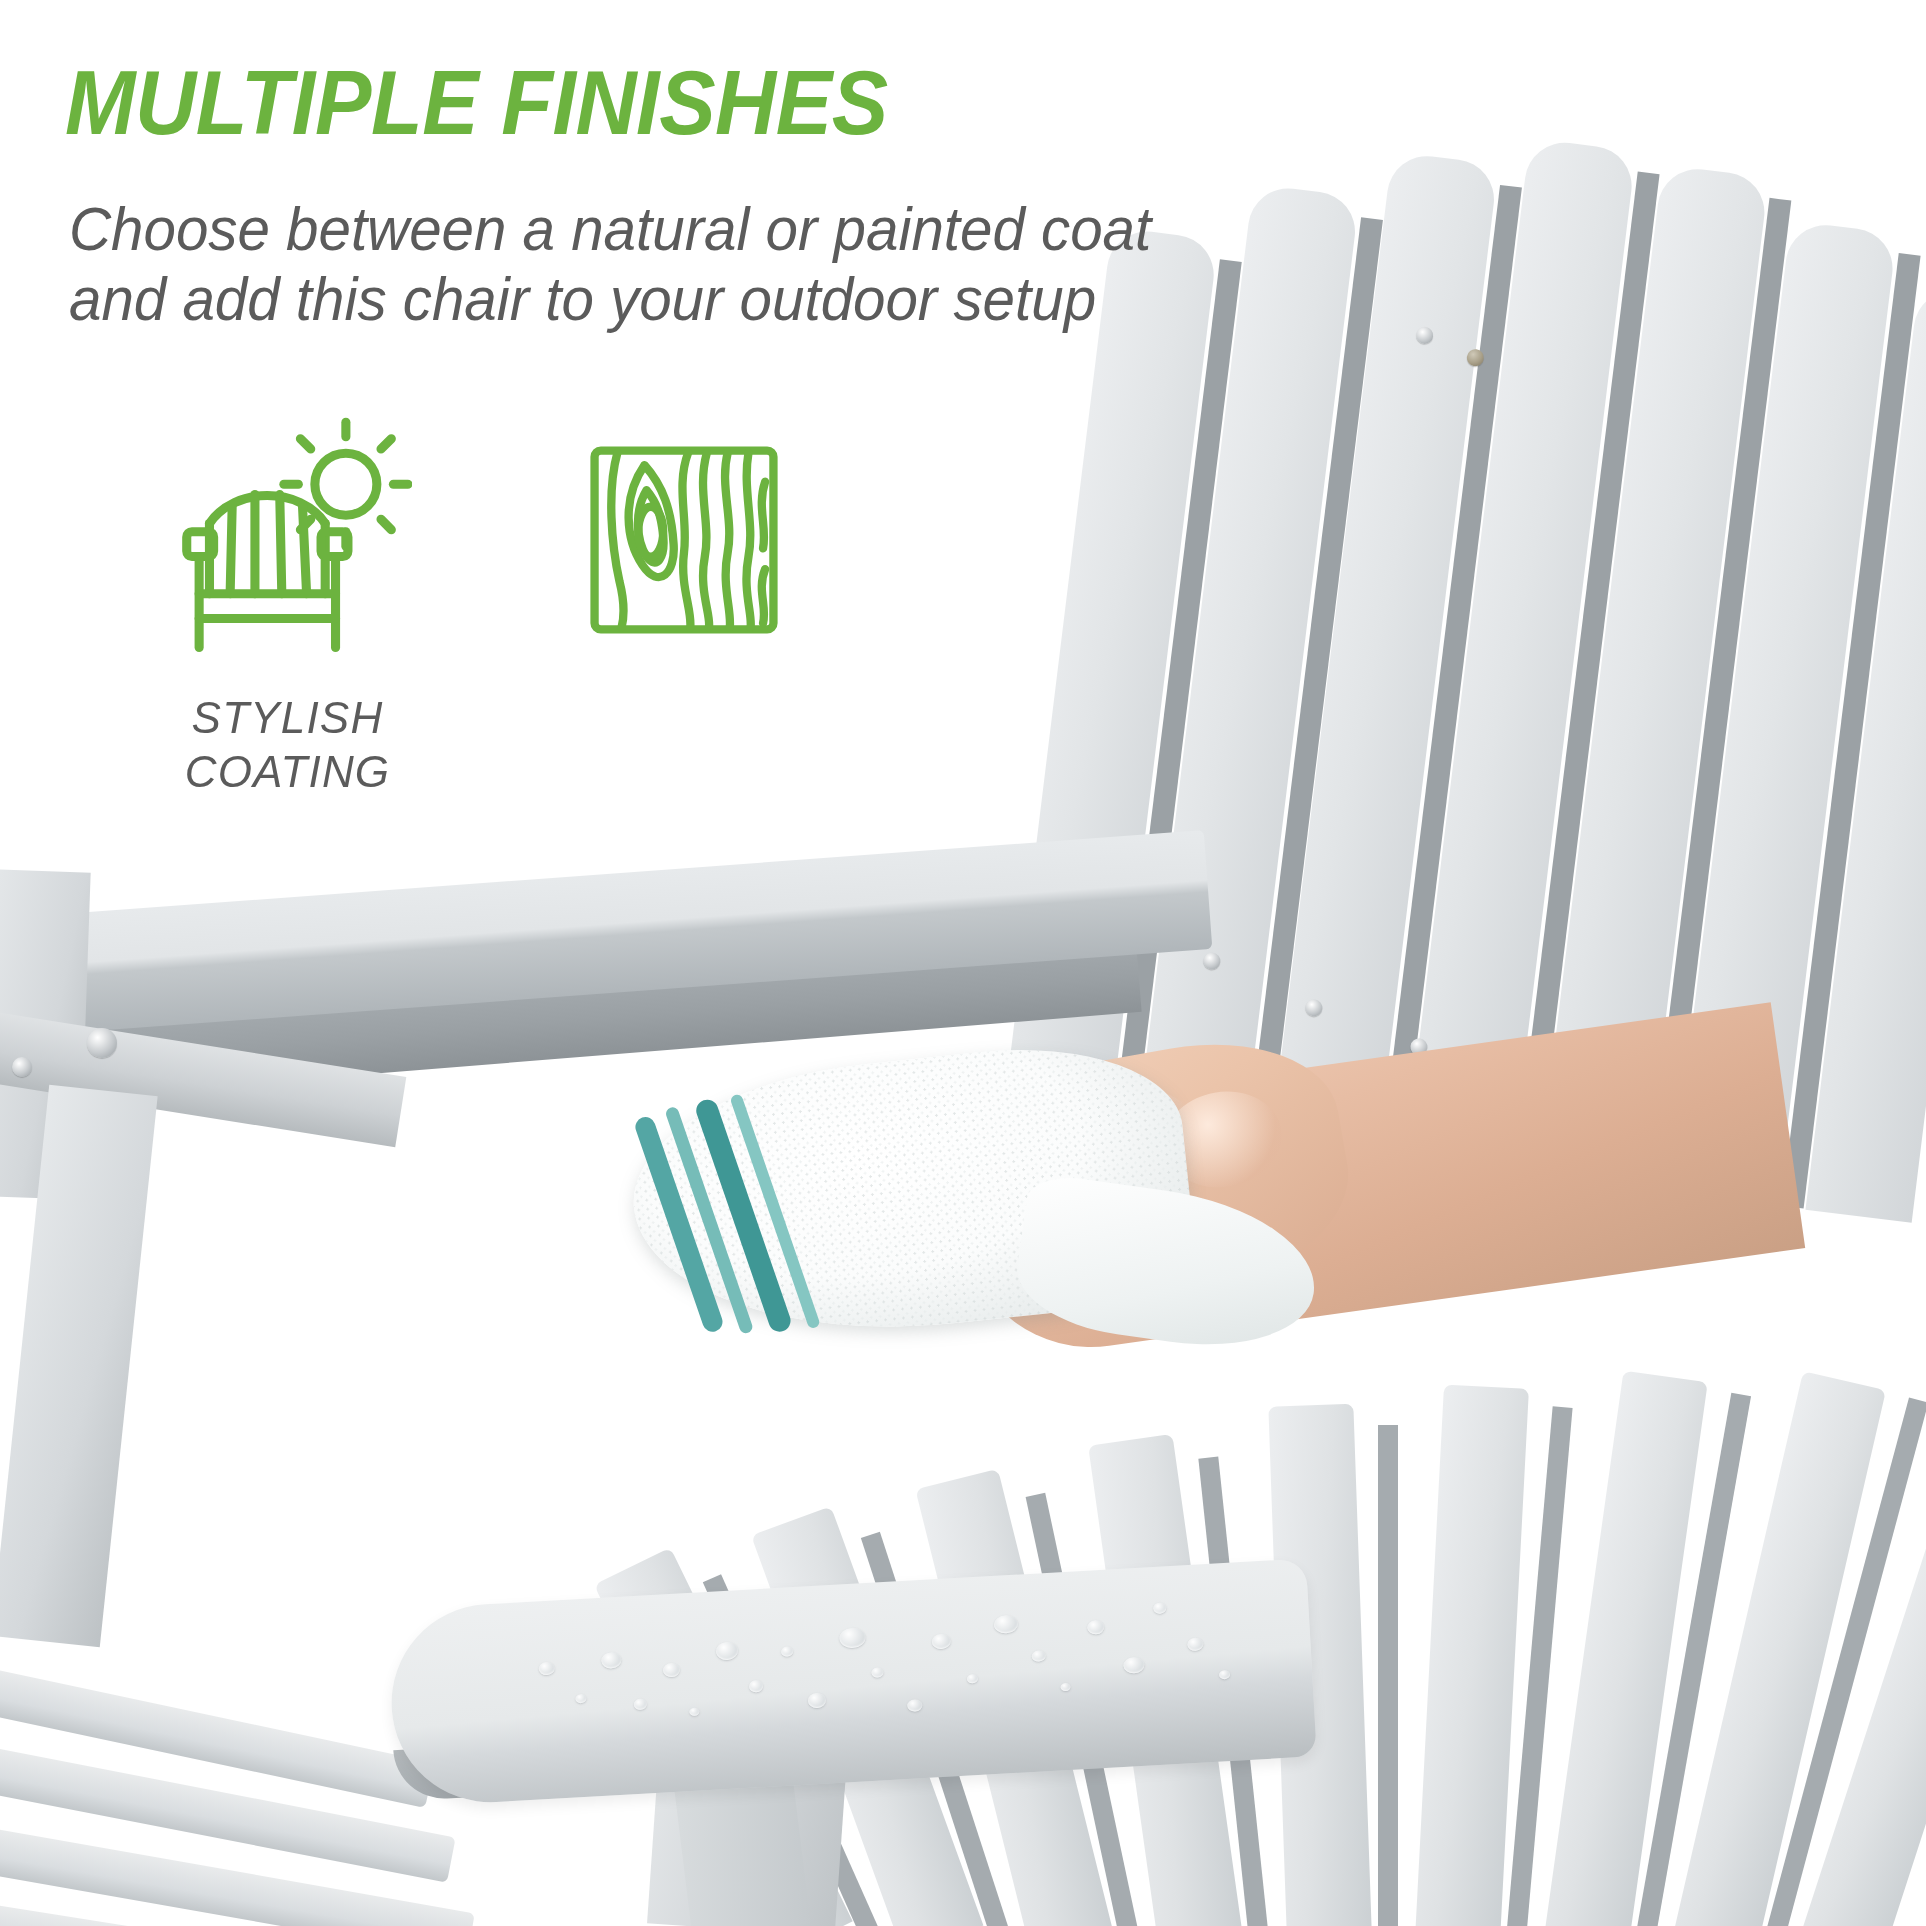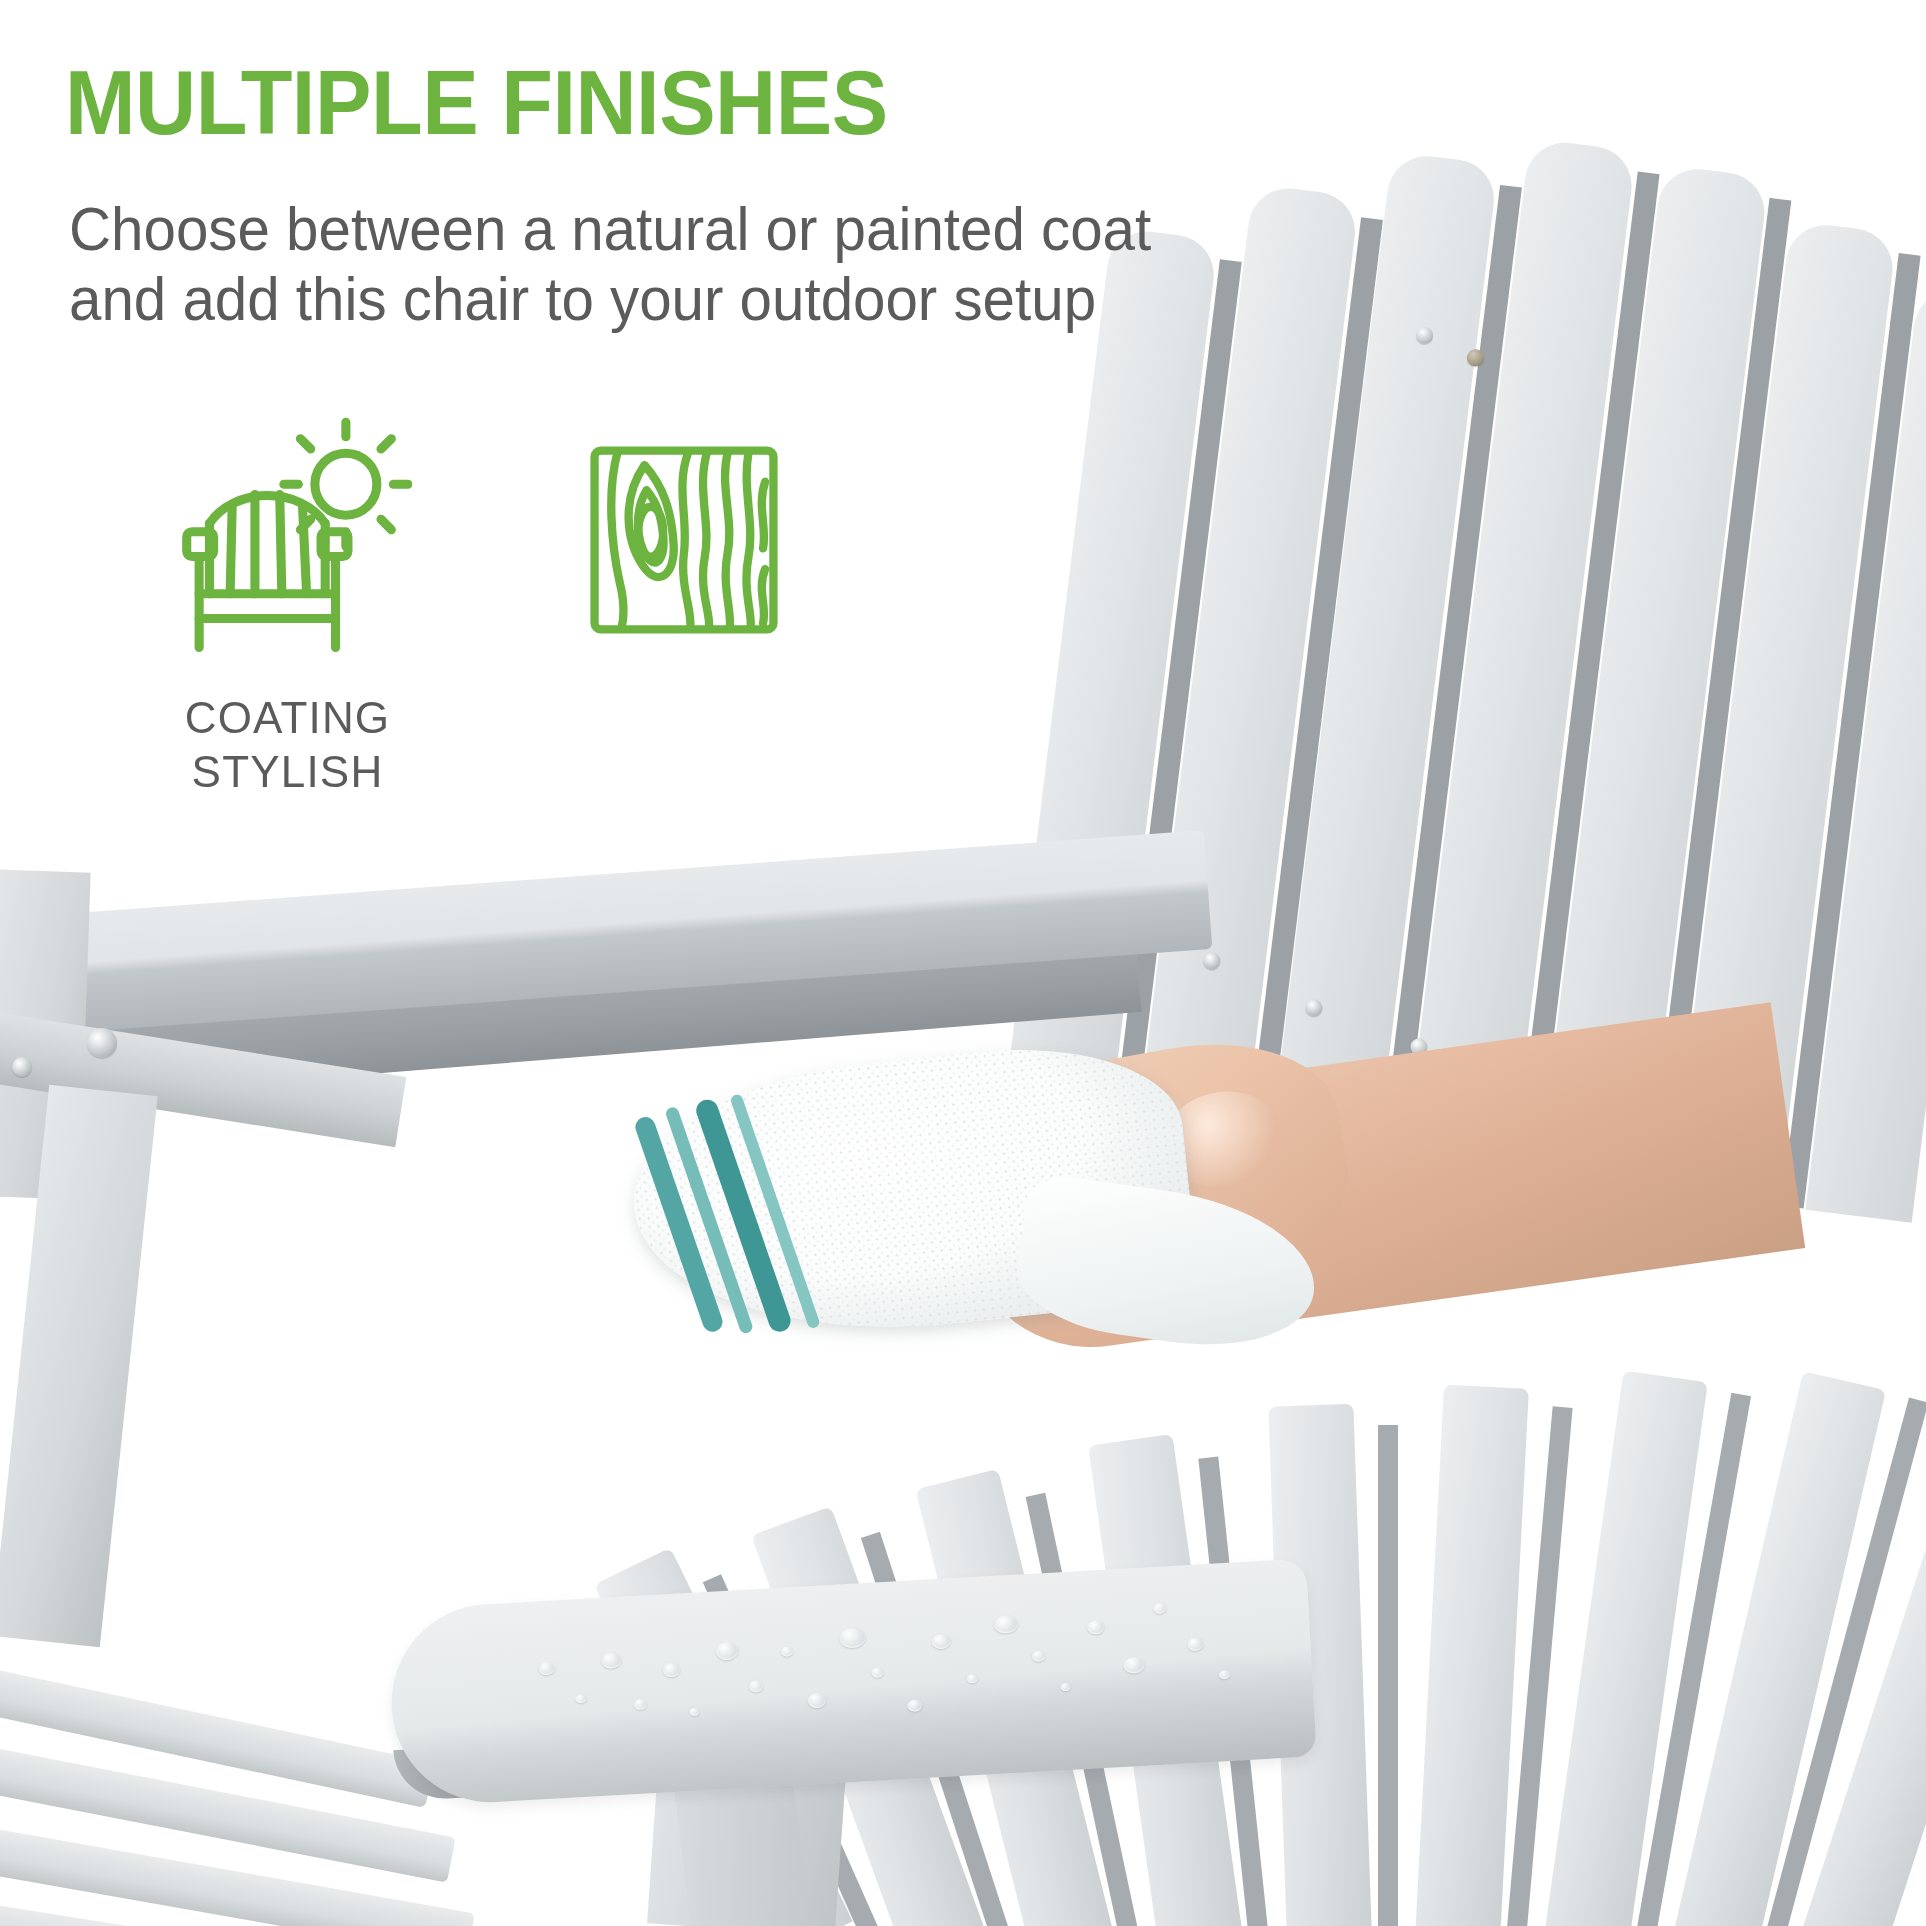--- a/index.html
+++ b/index.html
@@ -1,19 +1,19 @@
 <!DOCTYPE html>
 <html><head>
 <meta charset="utf-8">
 <style>
   html,body{margin:0;padding:0;background:#fff;}
   body{width:1927px;height:1927px;overflow:hidden;position:relative;
        font-family:"Liberation Sans","DejaVu Sans",sans-serif;}
 
-  #stage{position:absolute;inset:0;width:1927px;height:1927px;background:#ffffff;overflow:hidden;}
+  #stage{position:absolute;inset:0;width:1927px;height:1927px;background:#ffffff;overflow:hidden;font-style:italic;}
 
   
   #photo{position:absolute;inset:0;}
 
   
   #backrest{position:absolute;left:1129px;top:89px;width:891px;height:1049px;
             transform-origin:top left;}
 
   .bslat{position:absolute;top:0;width:107px;height:1030px;border-radius:40px 40px 0 0;
          background:linear-gradient(95deg,#eceef0,#e2e5e7 45%,#d2d6d9);}
@@ -277,22 +277,22 @@
           <rect x="11" y="56" width="13" height="12" rx="2.5"></rect>
           <rect x="76" y="56" width="13" height="12" rx="2.5"></rect>
 
           <line x1="17" y1="68" x2="17" y2="112"></line>
           <line x1="83" y1="68" x2="83" y2="112"></line>
           <line x1="17" y1="86" x2="83" y2="86"></line>
           <line x1="17" y1="98" x2="83" y2="98"></line>
         </svg>
       </div>
       <div class="flabel">
+        <div>STYLISH</div>
         <div>COATING</div>
-        <div>STYLISH</div>
       </div>
     </div>
 
     <div class="feature" id="feature-1">
       <div class="icon">
         <svg width="208" height="208" viewBox="0 0 100 100" fill="none" stroke="#6CB33F" stroke-width="4" stroke-linecap="round" stroke-linejoin="round">
           <rect x="7" y="7" width="86" height="86" rx="3"></rect>
 
           <path d="M31 14 C20 30 22 50 30 62 C38 74 46 66 45 52 C44 36 40 24 31 14 Z"></path>
           <path d="M32 26 C26 36 27 50 32 58 C37 65 41 58 40 48 C39 38 37 32 32 26 Z"></path>

